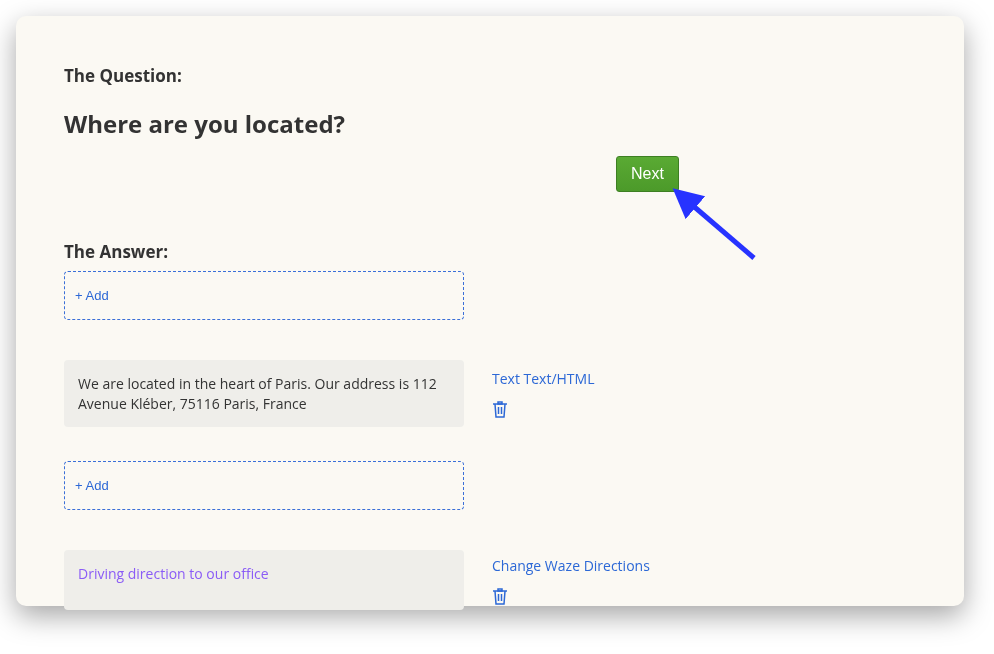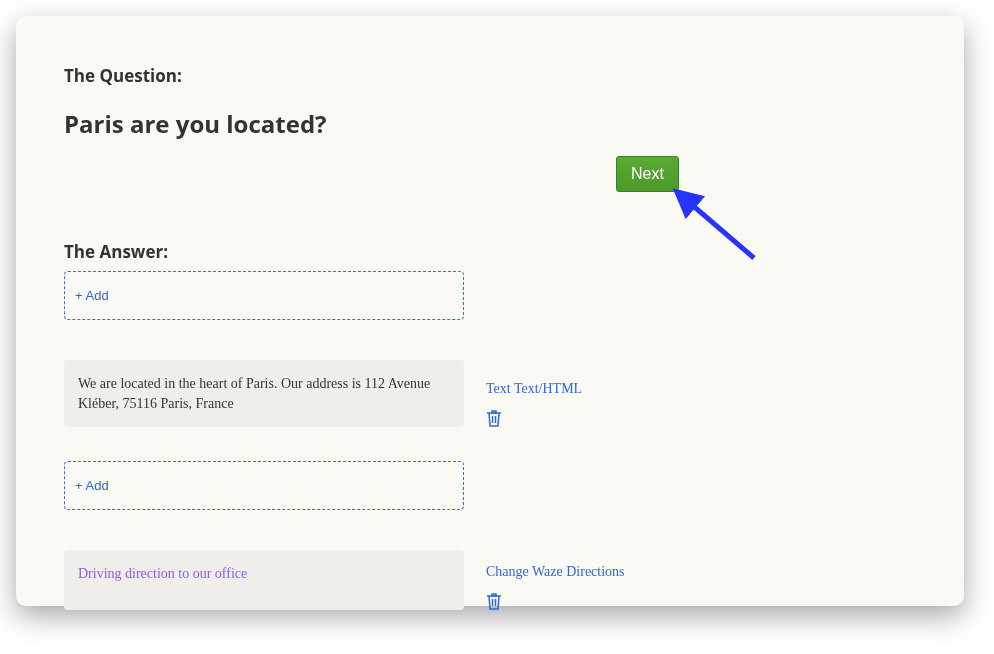--- a/index.html
+++ b/index.html
@@ -48,24 +48,23 @@
       color: #2c68d6;
       font-size: 13px;
       text-align: left;
       padding: 0 10px;
       cursor: pointer;
       display: flex;
       align-items: center;
     }
     .block-row {
       display: flex;
-      align-items: flex-end;
+      align-items: center;
       margin-top: 40px;
-      gap: 22px;
-      font-family: Liberation Serif, serif;
+      gap: 28px;
     }
     .content-box {
       width: 400px;
       background: #efeeea;
       border-radius: 4px;
       padding: 14px 14px;
       font-size: 14px;
       color: #333;
       line-height: 1.4;
       min-height: 60px;
@@ -110,21 +109,21 @@
       pointer-events: none;
     }
     .second-add-wrap { margin-top: 34px; }
   </style>
 </head>
 <body>
 
 <div class="card">
 
   <div class="question-label">The Question:</div>
-  <div class="question-text">Paris are you located?</div>
+  <div class="question-text">Where are you located?</div>
 
   <button class="next-btn">Next</button>
 
   <svg class="arrow" width="100" height="90">
     <defs>
       <marker id="ah" markerWidth="8" markerHeight="8" refX="3" refY="3" orient="auto">
         <path d="M0,0 L6,3 L0,6 Z" fill="#2733ff"></path>
       </marker>
     </defs>
     <line x1="88" y1="74" x2="18" y2="14" stroke="#2733ff" stroke-width="5" marker-end="url(#ah)"></line>

